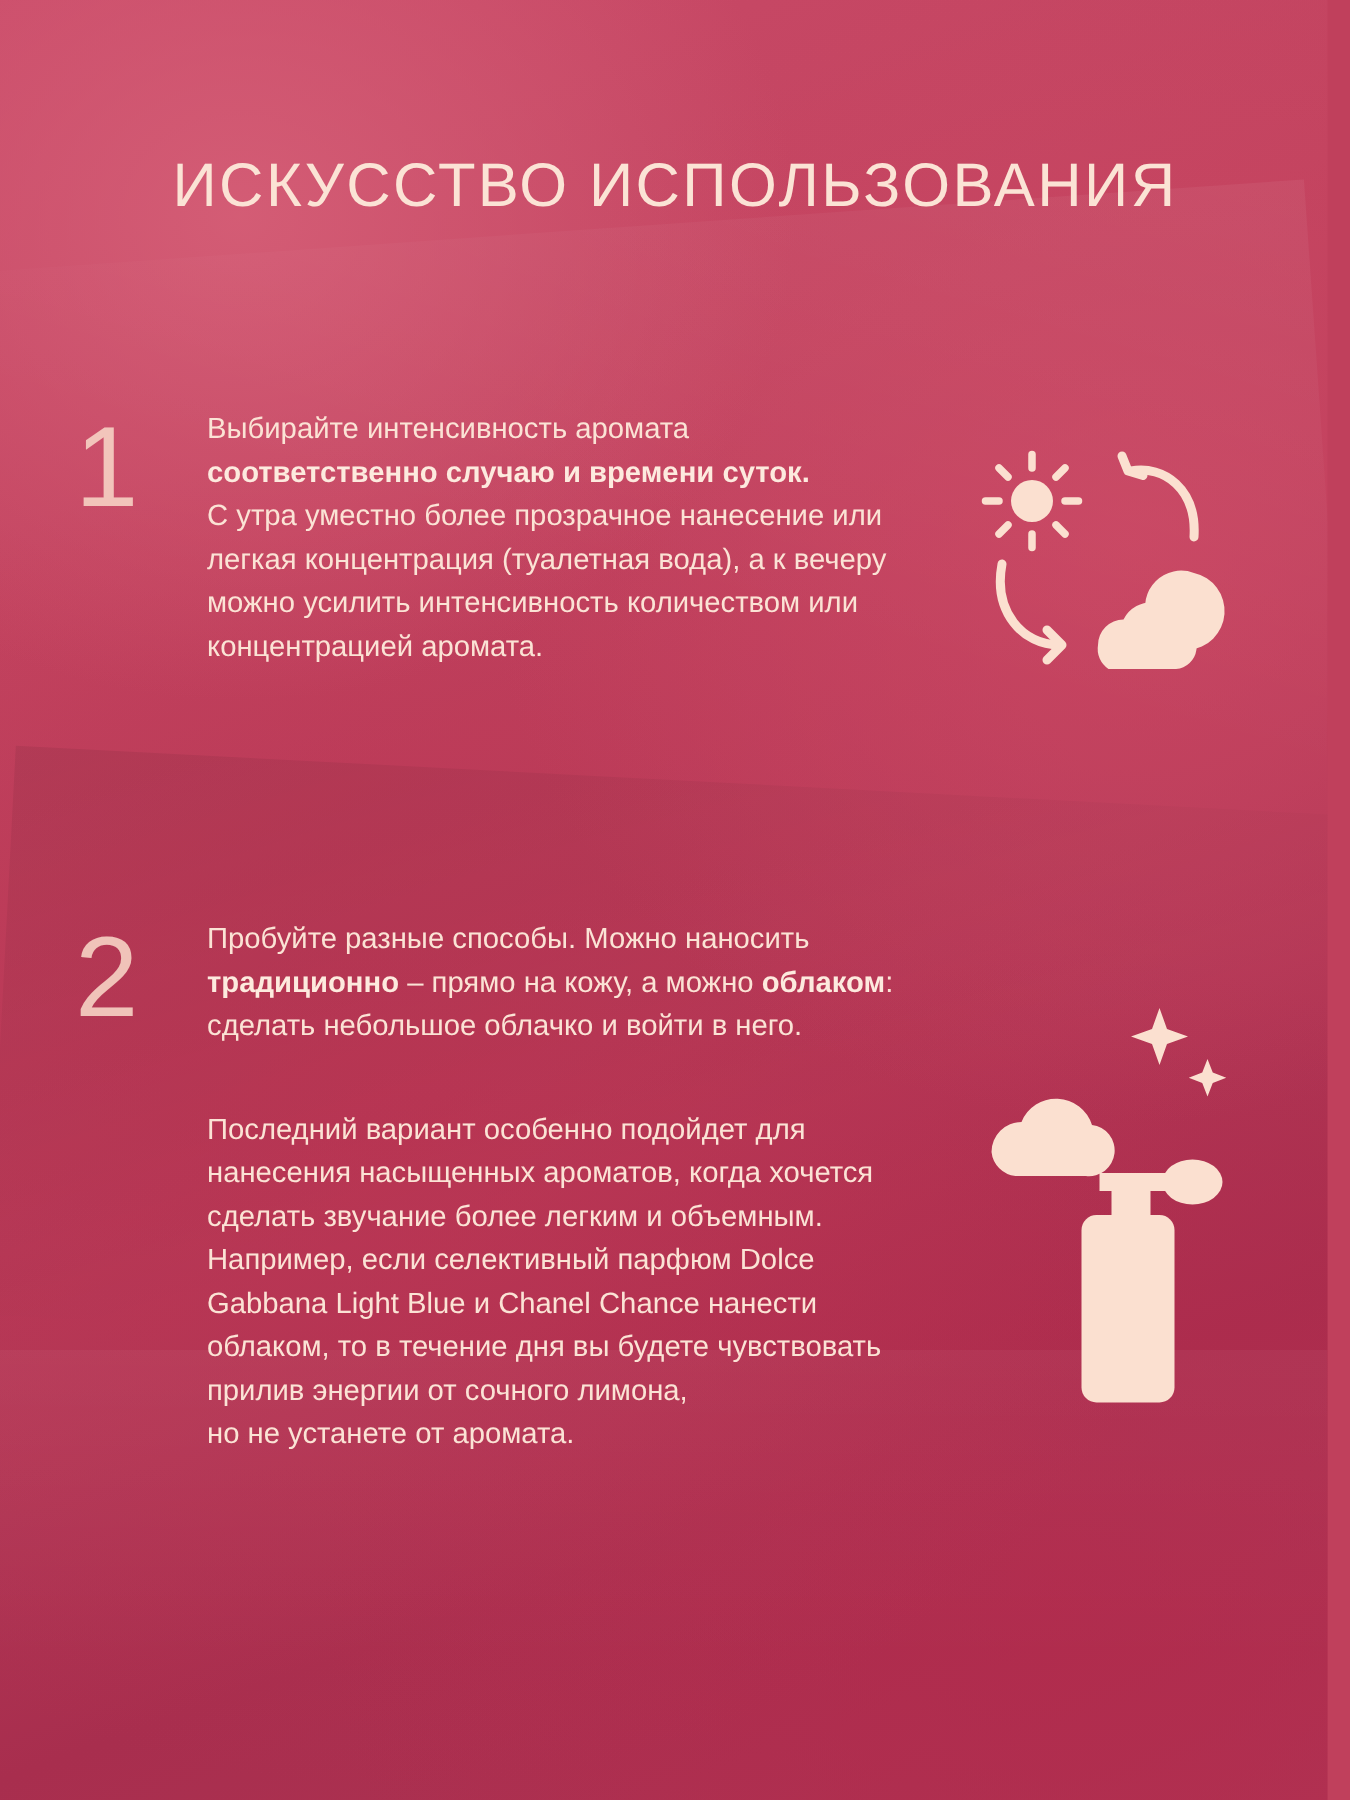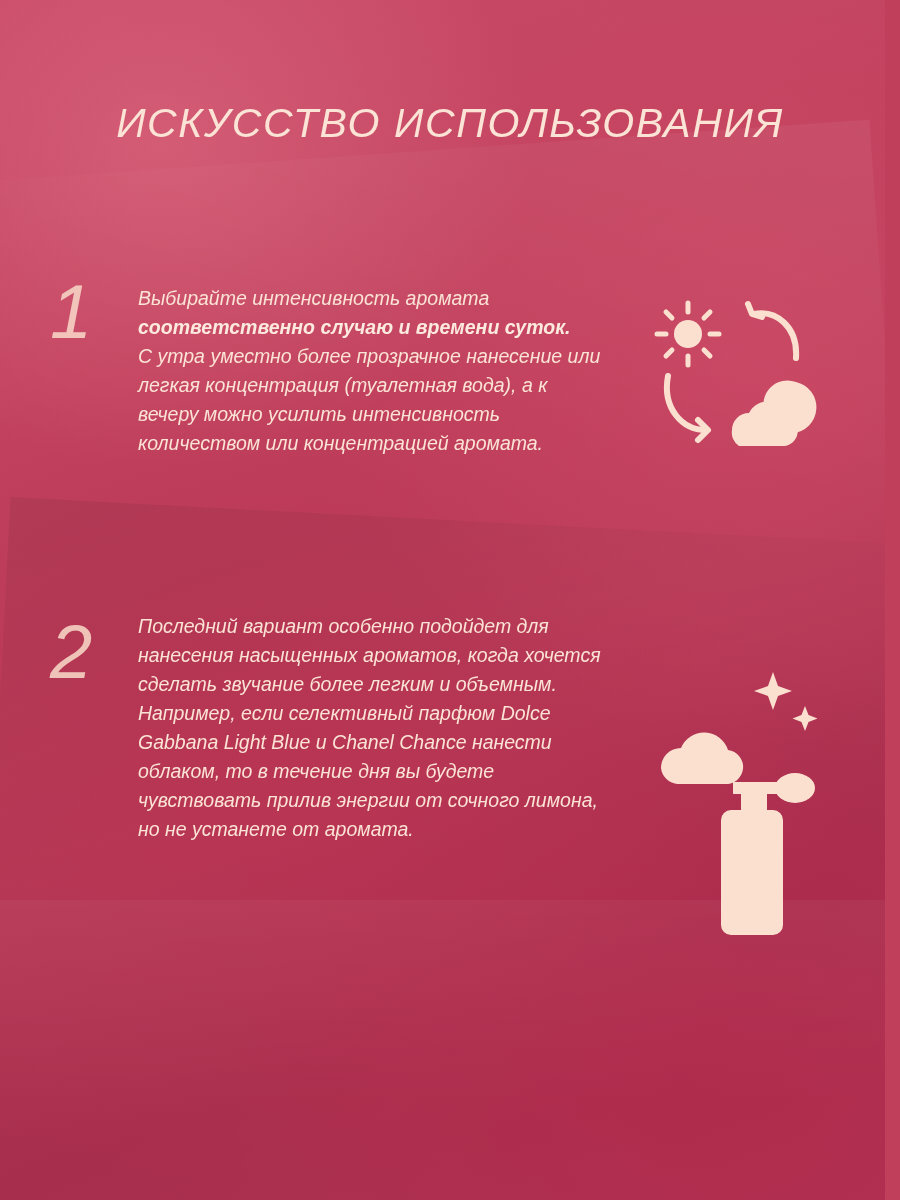--- a/index.html
+++ b/index.html
@@ -18,21 +18,20 @@
     position: relative;
     width: 885px;
     height: 1200px;
     overflow: hidden;
     background:
       radial-gradient(ellipse 70% 45% at 18% 12%, rgba(214,96,120,0.85) 0%, rgba(214,96,120,0.0) 60%),
       radial-gradient(ellipse 75% 50% at 85% 30%, rgba(205,72,100,0.75) 0%, rgba(205,72,100,0.0) 65%),
       radial-gradient(ellipse 90% 55% at 30% 62%, rgba(188,52,82,0.70) 0%, rgba(188,52,82,0.0) 68%),
       radial-gradient(ellipse 80% 50% at 80% 88%, rgba(178,42,76,0.80) 0%, rgba(178,42,76,0.0) 70%),
       linear-gradient(160deg, #c94a68 0%, #c2435f 28%, #b63a58 55%, #a82e4e 78%, #b03454 100%);
-    font-style: italic;
   }
   
   .sheen {
     position: absolute;
     left: 0; right: 0;
     pointer-events: none;
   }
   .sheen-a {
     top: 150px; height: 420px;
     background: linear-gradient(200deg, rgba(255,255,255,0.055) 0%, rgba(255,255,255,0.0) 55%);
@@ -85,21 +84,21 @@
   .para {
     margin: 0;
   }
   .para + .para {
     margin-top: 40px;
   }
 
   
   #step-1 { top: 272px; left: 50px; width: 560px; }
   #step-1 .step-num { top: 2px; left: 0; }
-  #step-1 .step-body { margin-left: 88px; margin-top: 12px; }
+  #step-1 .step-body { margin-left: 88px; }
 
   
   #step-2 { top: 612px; left: 50px; width: 570px; }
   #step-2 .step-num { top: 2px; left: 0; }
   #step-2 .step-body { margin-left: 88px; }
 
   
   .icon-wrap {
     position: absolute;
   }
@@ -149,20 +148,21 @@
       <path d="M50 130 L60 140 L50 150" class="cream-stroke" stroke-width="6" stroke-linecap="round" stroke-linejoin="round"></path>
 
       <path d="M148 92 a24 24 0 0 0 -31 31 a26 26 0 1 0 31 -31 z" class="cream"></path>
       <path d="M84 140 a17 17 0 0 1 17 -17 a21 21 0 0 1 39 4 a15 15 0 0 1 -4 29 h-45 a16 16 0 0 1 -7 -16 z" class="cream"></path>
     </svg>
   </div>
 
   <div class="step" id="step-2">
     <div class="step-num">2</div>
     <div class="step-body">
+      <p class="para">Пробуйте разные способы. Можно наносить <b>традиционно</b> – прямо на кожу, а можно <b>облаком</b>: сделать небольшое облачко и войти в него.</p>
       <p class="para">Последний вариант особенно подойдет для нанесения насыщенных ароматов, когда хочется сделать звучание более легким и объемным. Например, если селективный парфюм Dolce Gabbana Light Blue и Chanel Chance нанести облаком, то в течение дня вы будете чувствовать прилив энергии от сочного лимона,<br>но не устанете от аромата.</p>
     </div>
   </div>
 
   <div class="icon-wrap" id="icon-spray">
     <svg width="180" height="300" viewBox="0 0 180 300" aria-hidden="true">
 
       <path d="M118 12 l5 14 l14 5 l-14 5 l-5 14 l-5 -14 l-14 -5 l14 -5 z" class="cream"></path>
       <path d="M150 46 l3.5 9 l9 3.5 l-9 3.5 l-3.5 9 l-3.5 -9 l-9 -3.5 l9 -3.5 z" class="cream"></path>
 

